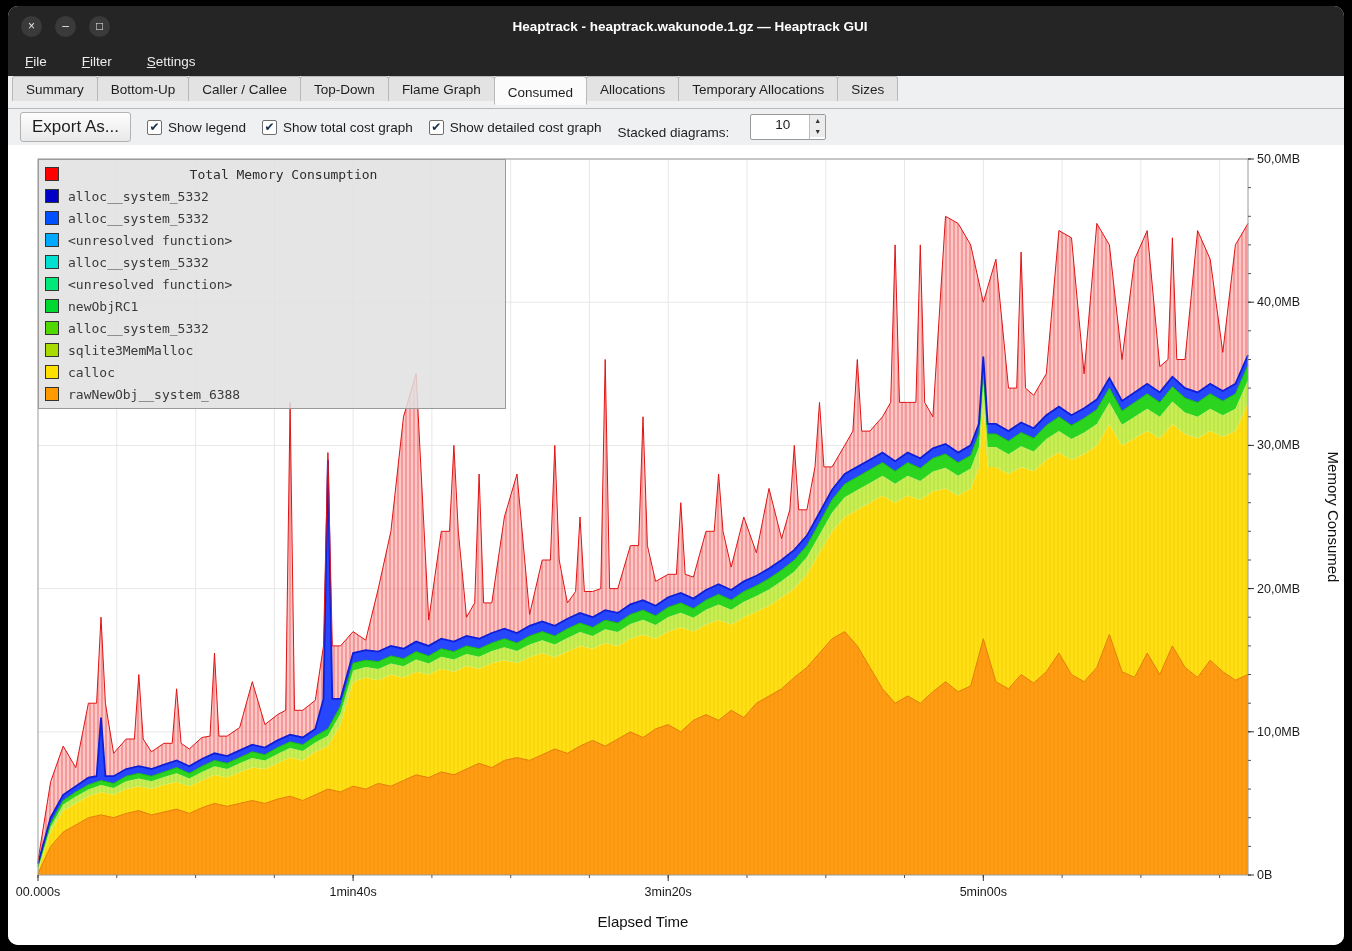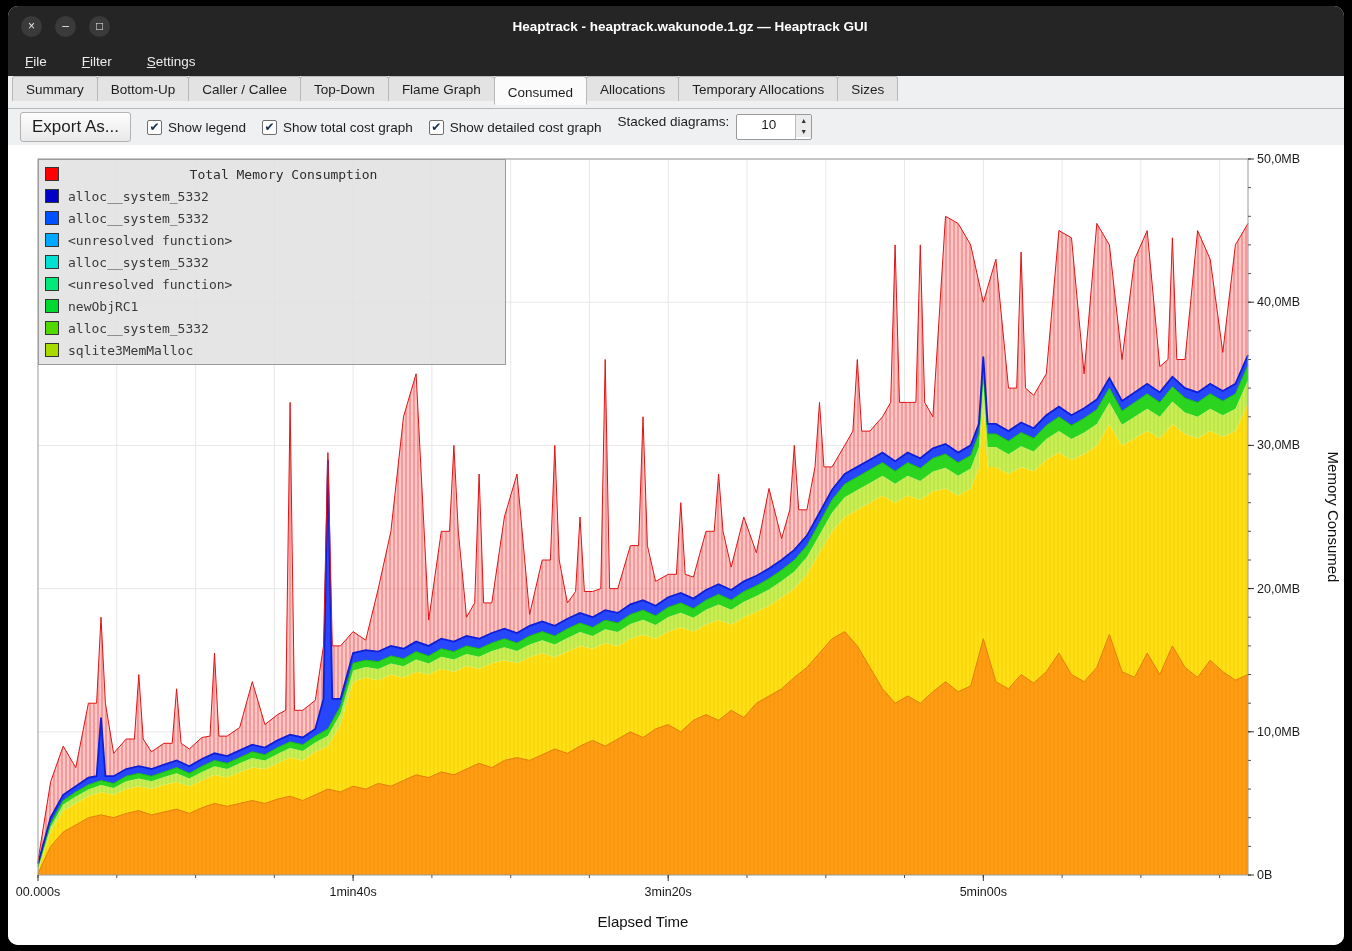--- a/index.html
+++ b/index.html
@@ -10,21 +10,21 @@
   .win-title{position:absolute;left:0;right:0;text-align:center;color:#ffffff;font-weight:bold;font-size:13.5px;margin-left:28px;}
   .menubar{height:30px;background:#252525;display:flex;align-items:center;padding-left:8px;gap:17px;flex:none;}
   .menu-item{color:#ececec;font-size:13.5px;padding:4px 9px;border-radius:3px;}
   .tabbar{background:#eff0f1;display:flex;align-items:flex-start;height:33px;padding-left:4px;border-bottom:1px solid #b9b9b9;box-sizing:border-box;flex:none;}
   .tab{border:1px solid #b9b9b9;border-bottom:none;background:#e3e3e3;padding:5px 13px 4px;font-size:13.5px;color:#1d1d1d;margin-right:-1px;border-radius:3px 3px 0 0;white-space:nowrap;}
   .tab.active{background:#fbfbfb;padding-top:8px;position:relative;z-index:2;margin-bottom:-1px;border-bottom:1px solid #fbfbfb;}
   .toolbar{height:36px;background:#eff0f1;display:flex;align-items:center;gap:16px;padding:0 12px;flex:none;}
   .btn{border:1px solid #b2b2b2;background:linear-gradient(#fdfdfd,#e9e9e9);border-radius:3px;padding:4px 11px;font-size:17px;color:#1d1d1d;}
   .checkbox{display:flex;align-items:center;gap:6px;font-size:13.5px;color:#1d1d1d;}
   .box{width:15px;height:15px;border:1px solid #6f6f6f;border-radius:2px;background:#ffffff;display:flex;align-items:center;justify-content:center;font-size:12px;line-height:13px;color:#15304d;box-sizing:border-box;}
-  .spin-group{display:flex;align-items:flex-start;gap:7px;font-size:13.5px;color:#1d1d1d;}
+  .spin-group{display:flex;align-items:flex-end;gap:21px;font-size:13.5px;color:#1d1d1d;}
   .spin{display:flex;border:1px solid #9a9a9a;background:#fff;border-radius:2px;height:24px;align-items:stretch;}
   .spin-val{padding:2px 16px 0;font-size:13.5px;min-width:18px;margin-left:8px;}
   .spin-btns{display:flex;flex-direction:column;border-left:1px solid #bdbdbd;}
   .spin-btn{font-size:7px;line-height:11px;padding:0 4px;background:#ececec;color:#333;text-align:center;}
   .chartwrap{position:relative;background:#ffffff;flex:1;}
   .chartwrap svg{position:absolute;left:0;top:0;}
   .legend{position:absolute;left:30px;top:14px;width:468px;background:rgba(224,224,224,0.85);border:1px solid #9a9a9a;padding:3px 4px;box-sizing:border-box;font-family:"DejaVu Sans Mono",monospace;}
   .lrow{display:flex;align-items:center;gap:9px;height:22px;padding:0 2px;font-size:13px;color:#3a3a3a;}
   .swatch{width:14px;height:14px;border:1px solid #333;flex:none;box-sizing:border-box;}
   .ltitle{flex:1;text-align:center;color:#2d2d2d;}
@@ -231,16 +231,24 @@
           <span>newObjRC1</span>
         </div>
         <div class="lrow">
           <span class="swatch" style="background: rgb(80, 216, 0);"></span>
           <span>alloc__system_5332</span>
         </div>
         <div class="lrow">
           <span class="swatch" style="background: rgb(168, 220, 0);"></span>
           <span>sqlite3MemMalloc</span>
         </div>
+        <div class="lrow">
+          <span class="swatch" style="background: rgb(255, 223, 0);"></span>
+          <span>calloc</span>
+        </div>
+        <div class="lrow">
+          <span class="swatch" style="background: rgb(255, 154, 0);"></span>
+          <span>rawNewObj__system_6388</span>
+        </div>
       </div>
   </div>
 
 </div>
 
 </body></html>

